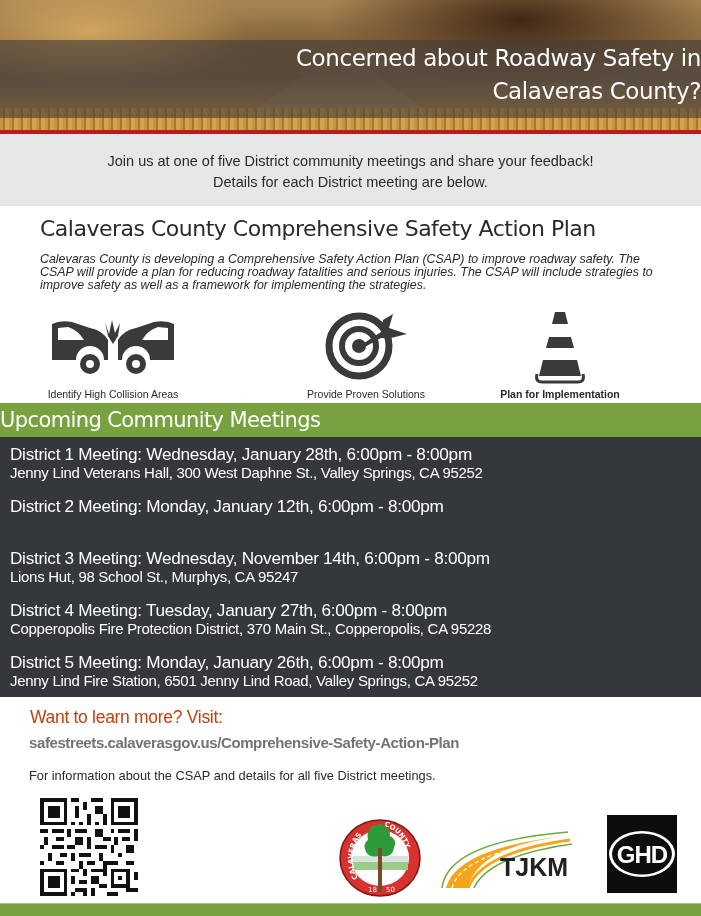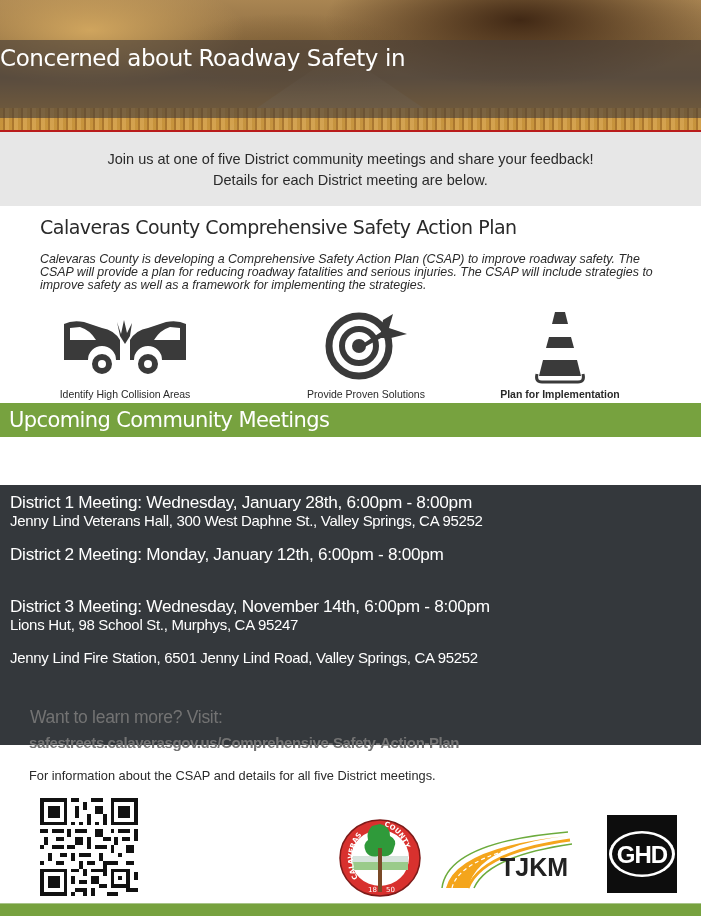--- a/index.html
+++ b/index.html
@@ -25,65 +25,65 @@
     position: absolute; left: 0; bottom: 0; width: 701px; height: 22px;
     background: repeating-linear-gradient(90deg, #c8943c 0 3px, #a8742c 3px 5px, #d6a450 5px 9px);
     opacity: 0.9;
   }
   .hero .band {
     position: absolute; left: 0; top: 40px; width: 701px; height: 78px;
     background: rgba(70,62,56,0.62);
   }
   .hero .title {
     position: absolute; left: 0; top: 42px; width: 701px;
-    text-align: left; color: #ffffff; font-size: 23px; line-height: 33px;
+    text-align: right; color: #ffffff; font-size: 23px; line-height: 33px;
     font-family: "DejaVu Sans", sans-serif; font-weight: normal; letter-spacing: -0.4px;
   }
 
   
   .invite {
     position: absolute; left: 0; top: 130px; width: 701px; height: 76px;
-    background: #e7e7e7; border-top: 2px solid #b91c1c;
+    background: #e7e7e7; border-top: 4px solid #b91c1c;
     text-align: center; padding-top: 17px;
     font-size: 14.5px; line-height: 21px; color: #2a2a2a;
   }
 
   
   .csap-title {
-    position: absolute; left: 40px; top: 216px; font-size: 19px; color: #2a2a2a;
+    position: absolute; left: 40px; top: 216px; font-size: 22px; color: #2a2a2a;
     font-family: "DejaVu Sans", sans-serif; letter-spacing: -0.5px;
   }
   .csap-body {
     position: absolute; left: 40px; top: 253px; width: 630px;
     font-size: 12.4px; line-height: 13px; color: #2a2a2a; font-style: italic;
   }
 
   .feature { position: absolute; text-align: center; }
   .feature .label { font-size: 10.5px; color: #2a2a2a; white-space: nowrap; }
   .feature svg { display: block; margin: 0 auto; }
 
   
   .meetings-head {
     position: absolute; left: 0; top: 403px; width: 701px; height: 34px;
-    background: #77a23f; color: #ffffff; padding-left: 9px;
+    background: #77a23f; color: #ffffff; 
     font-family: "DejaVu Sans", sans-serif; font-size: 21px; line-height: 34px; letter-spacing: -0.6px;
   }
 
   
   .meetings {
     position: absolute; left: 0; top: 437px; width: 701px; height: 260px;
-    background: #34383c; color: #ffffff; padding: 8px 0 0 10px; margin-top: 48px;
+    background: #34383c; color: #ffffff; padding: 8px 0 0 10px;
   }
   .meeting { height: 52px; }
   .meeting .line1 { font-size: 17.2px; line-height: 19px; letter-spacing: -0.3px; white-space: nowrap; }
   .meeting .line2 { font-size: 15px; line-height: 17px; letter-spacing: -0.3px; white-space: nowrap; }
 
   
   .learn {
-    position: absolute; left: 30px; top: 707px; font-size: 17.5px; color: #737373; letter-spacing: -0.3px;
+    position: absolute; left: 30px; top: 707px; font-size: 17.5px; color: #c2410c; letter-spacing: -0.3px;
   }
   .url {
     position: absolute; left: 29px; top: 734px; font-size: 15px; font-weight: bold; color: #737373; letter-spacing: -0.4px; white-space: nowrap;
   }
   .info {
     position: absolute; left: 29px; top: 768px; font-size: 12.8px; color: #2a2a2a; white-space: nowrap;
   }
 
   .qr { position: absolute; left: 40px; top: 798px; width: 98px; height: 98px; }
   .logo { position: absolute; }
@@ -95,32 +95,33 @@
 </style>
 </head>
 <body>
 
 <div class="hero">
   <div class="road"></div>
   <div class="grass"></div>
   <div class="band"></div>
   <div class="title">
     <div>Concerned about Roadway Safety in</div>
+    <div>Calaveras County?</div>
   </div>
 </div>
 
 <div class="invite">
   <div>Join us at one of five District community meetings and share your feedback!</div>
   <div>Details for each District meeting are below.</div>
 </div>
 
 <div class="csap-title">Calaveras County Comprehensive Safety Action Plan</div>
 <div class="csap-body">Calevaras County is developing a Comprehensive Safety Action Plan (CSAP) to improve roadway safety. The CSAP will provide a plan for reducing roadway fatalities and serious injuries. The CSAP will include strategies to improve safety as well as a framework for implementing the strategies.</div>
 
-<div class="feature" style="left:40px; top:318px; width:170px;">
+<div class="feature" style="left:28px; top:318px; width:170px;">
   <svg width="126" height="62" viewBox="0 0 126 62">
 
     <path d="M2 6 L2 42 L26 42 A14 14 0 0 1 54 42 L58 42 L58 22 Q52 12 40 10 L22 4 Q10 2 2 6 Z" fill="#3a3a3a"></path>
     <path d="M8 10 L8 22 L34 22 Q28 12 18 9 Z" fill="#ffffff"></path>
     <circle cx="40" cy="46" r="11" fill="#3a3a3a" stroke="#fff" stroke-width="2"></circle>
     <circle cx="40" cy="46" r="4" fill="#fff"></circle>
 
     <path d="M124 6 L124 42 L100 42 A14 14 0 0 0 72 42 L68 42 L68 22 Q74 12 86 10 L104 4 Q116 2 124 6 Z" fill="#3a3a3a"></path>
     <path d="M118 10 L118 22 L92 22 Q98 12 108 9 Z" fill="#ffffff"></path>
     <circle cx="86" cy="46" r="11" fill="#3a3a3a" stroke="#fff" stroke-width="2"></circle>
@@ -159,20 +160,25 @@
     <div class="line2">Jenny Lind Veterans Hall, 300 West Daphne St., Valley Springs, CA  95252</div>
   </div>
   <div class="meeting">
     <div class="line1">District 2 Meeting:  Monday, January 12th, 6:00pm - 8:00pm</div>
   </div>
   <div class="meeting">
     <div class="line1">District 3 Meeting:  Wednesday, November 14th, 6:00pm - 8:00pm</div>
     <div class="line2">Lions Hut, 98 School St., Murphys, CA  95247</div>
   </div>
   <div class="meeting">
+    <div class="line1">District 4 Meeting:  Tuesday, January 27th, 6:00pm - 8:00pm</div>
+    <div class="line2">Copperopolis Fire Protection District, 370 Main St., Copperopolis, CA  95228</div>
+  </div>
+  <div class="meeting">
+    <div class="line1">District 5 Meeting:  Monday, January 26th, 6:00pm - 8:00pm</div>
     <div class="line2">Jenny Lind Fire Station, 6501 Jenny Lind Road, Valley Springs, CA  95252</div>
   </div>
 </div>
 
 <div class="learn">Want to learn more? Visit:</div>
 <div class="url">safestreets.calaverasgov.us/Comprehensive-Safety-Action-Plan</div>
 <div class="info">For information about the CSAP and details for all five District meetings.</div>
 
 <svg class="qr" viewBox="0 0 25 25" shape-rendering="crispEdges">
   <rect width="25" height="25" fill="#fff"></rect>

